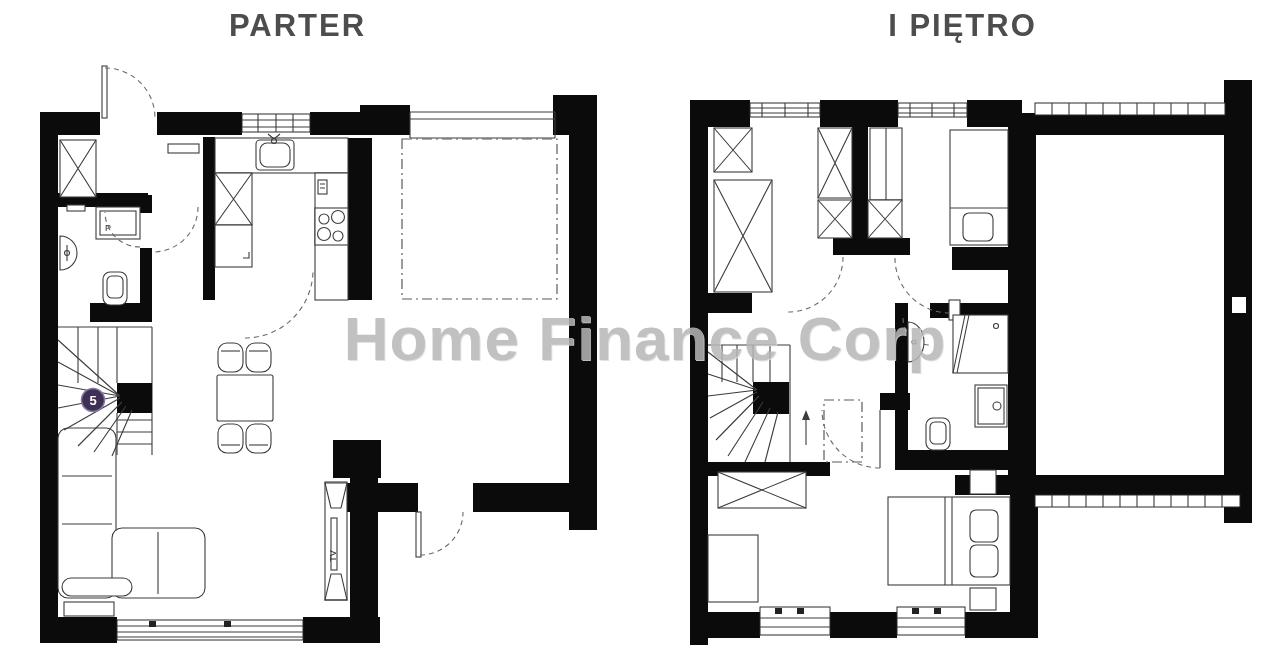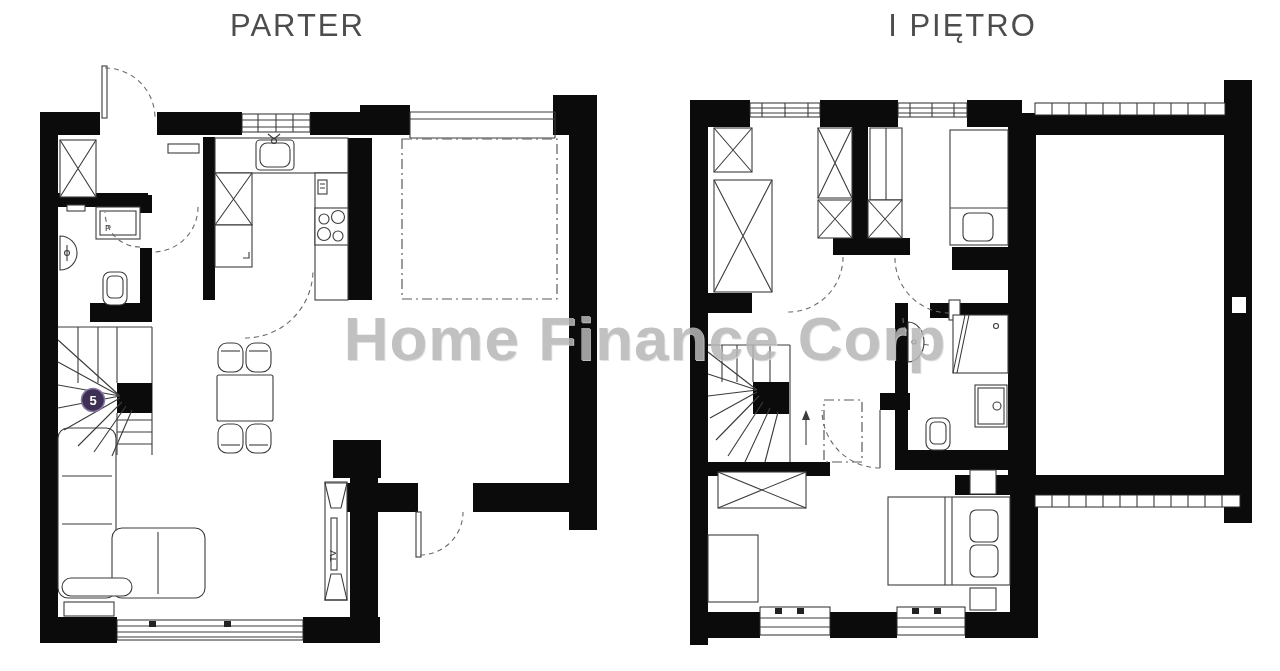--- a/index.html
+++ b/index.html
@@ -1,20 +1,20 @@
 <!DOCTYPE html>
 <html><head>
 <meta charset="utf-8">
 <style>
   *{margin:0;padding:0;box-sizing:border-box}
   body{background:#ffffff}
   .canvas{position:relative;width:1280px;height:671px;background:#ffffff;
           font-family:"Liberation Sans",sans-serif;overflow:hidden}
   .plan-title{position:absolute;top:8px;font-size:31px;letter-spacing:2px;
-              color:#4d4d4d;text-align:center;font-weight:400}
+              color:#4d4d4d;text-align:center;font-weight:700}
   #title-parter{left:0;width:595px}
   #title-pietro{left:640px;width:645px}
   .watermark{position:absolute;left:0;top:303px;width:1290px;text-align:center;
              font-size:62px;font-weight:bold;color:#b7b7b7;letter-spacing:1px;
              white-space:nowrap;text-shadow:1px 1px 0 #dcdcdc;opacity:.85;z-index:5;
              pointer-events:none}
   svg.plan{position:absolute;left:0;top:0}
   .wall{fill:#0b0b0b;stroke:none}
   .ln{stroke:#3c3c3c;stroke-width:1.1;fill:none}
   .furn{stroke:#3c3c3c;stroke-width:1.1;fill:#ffffff}

